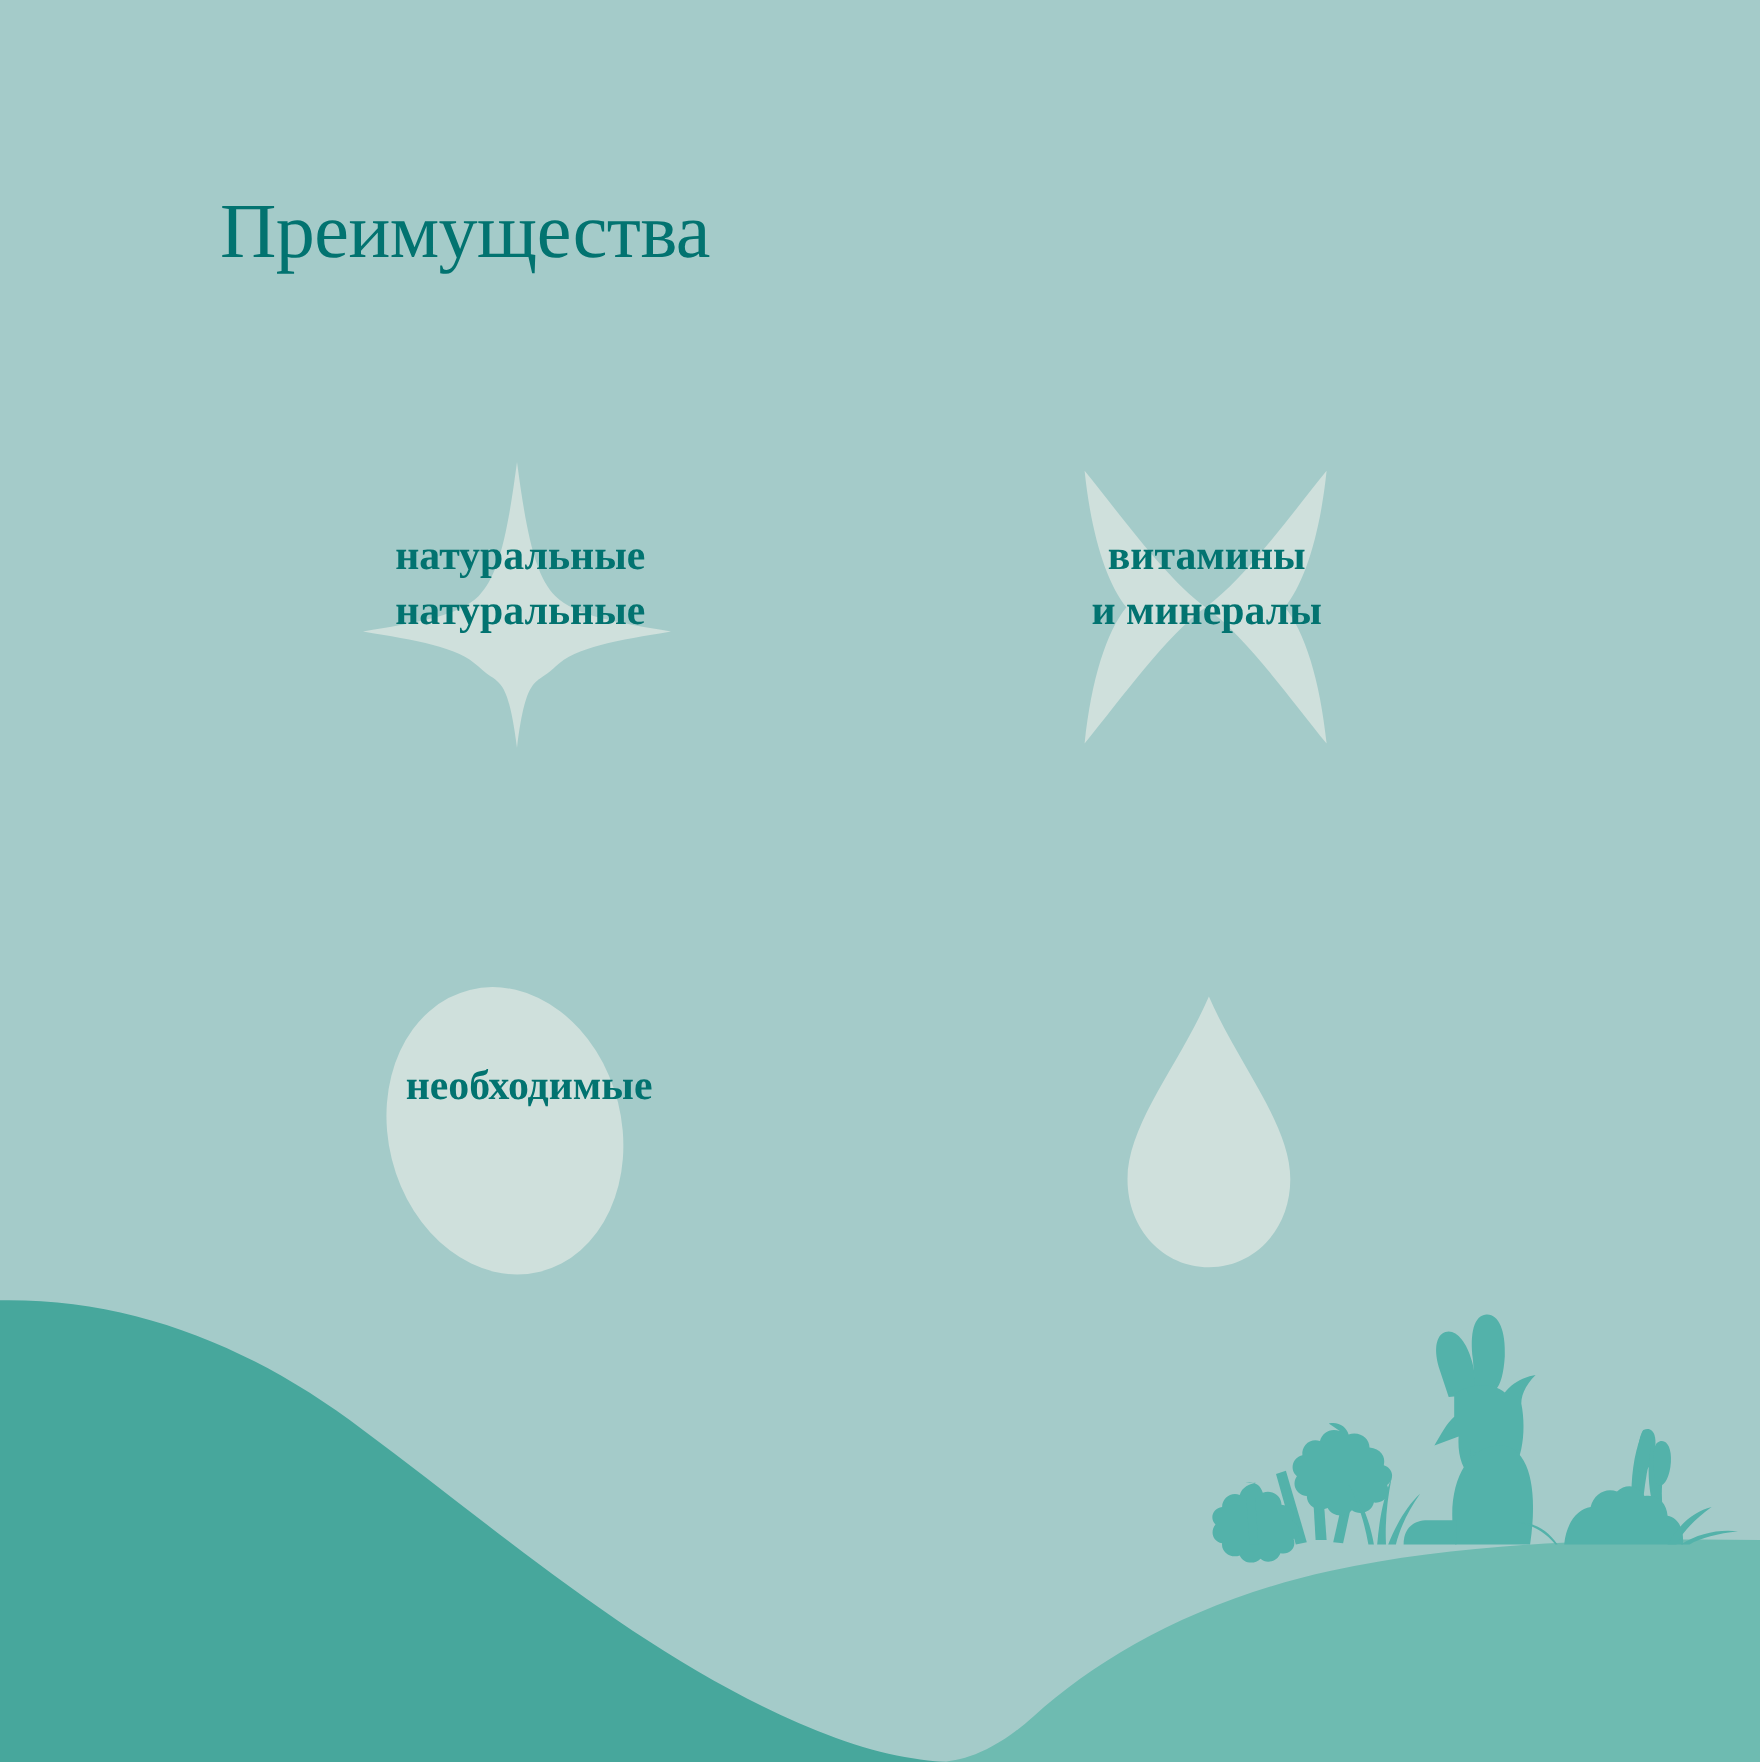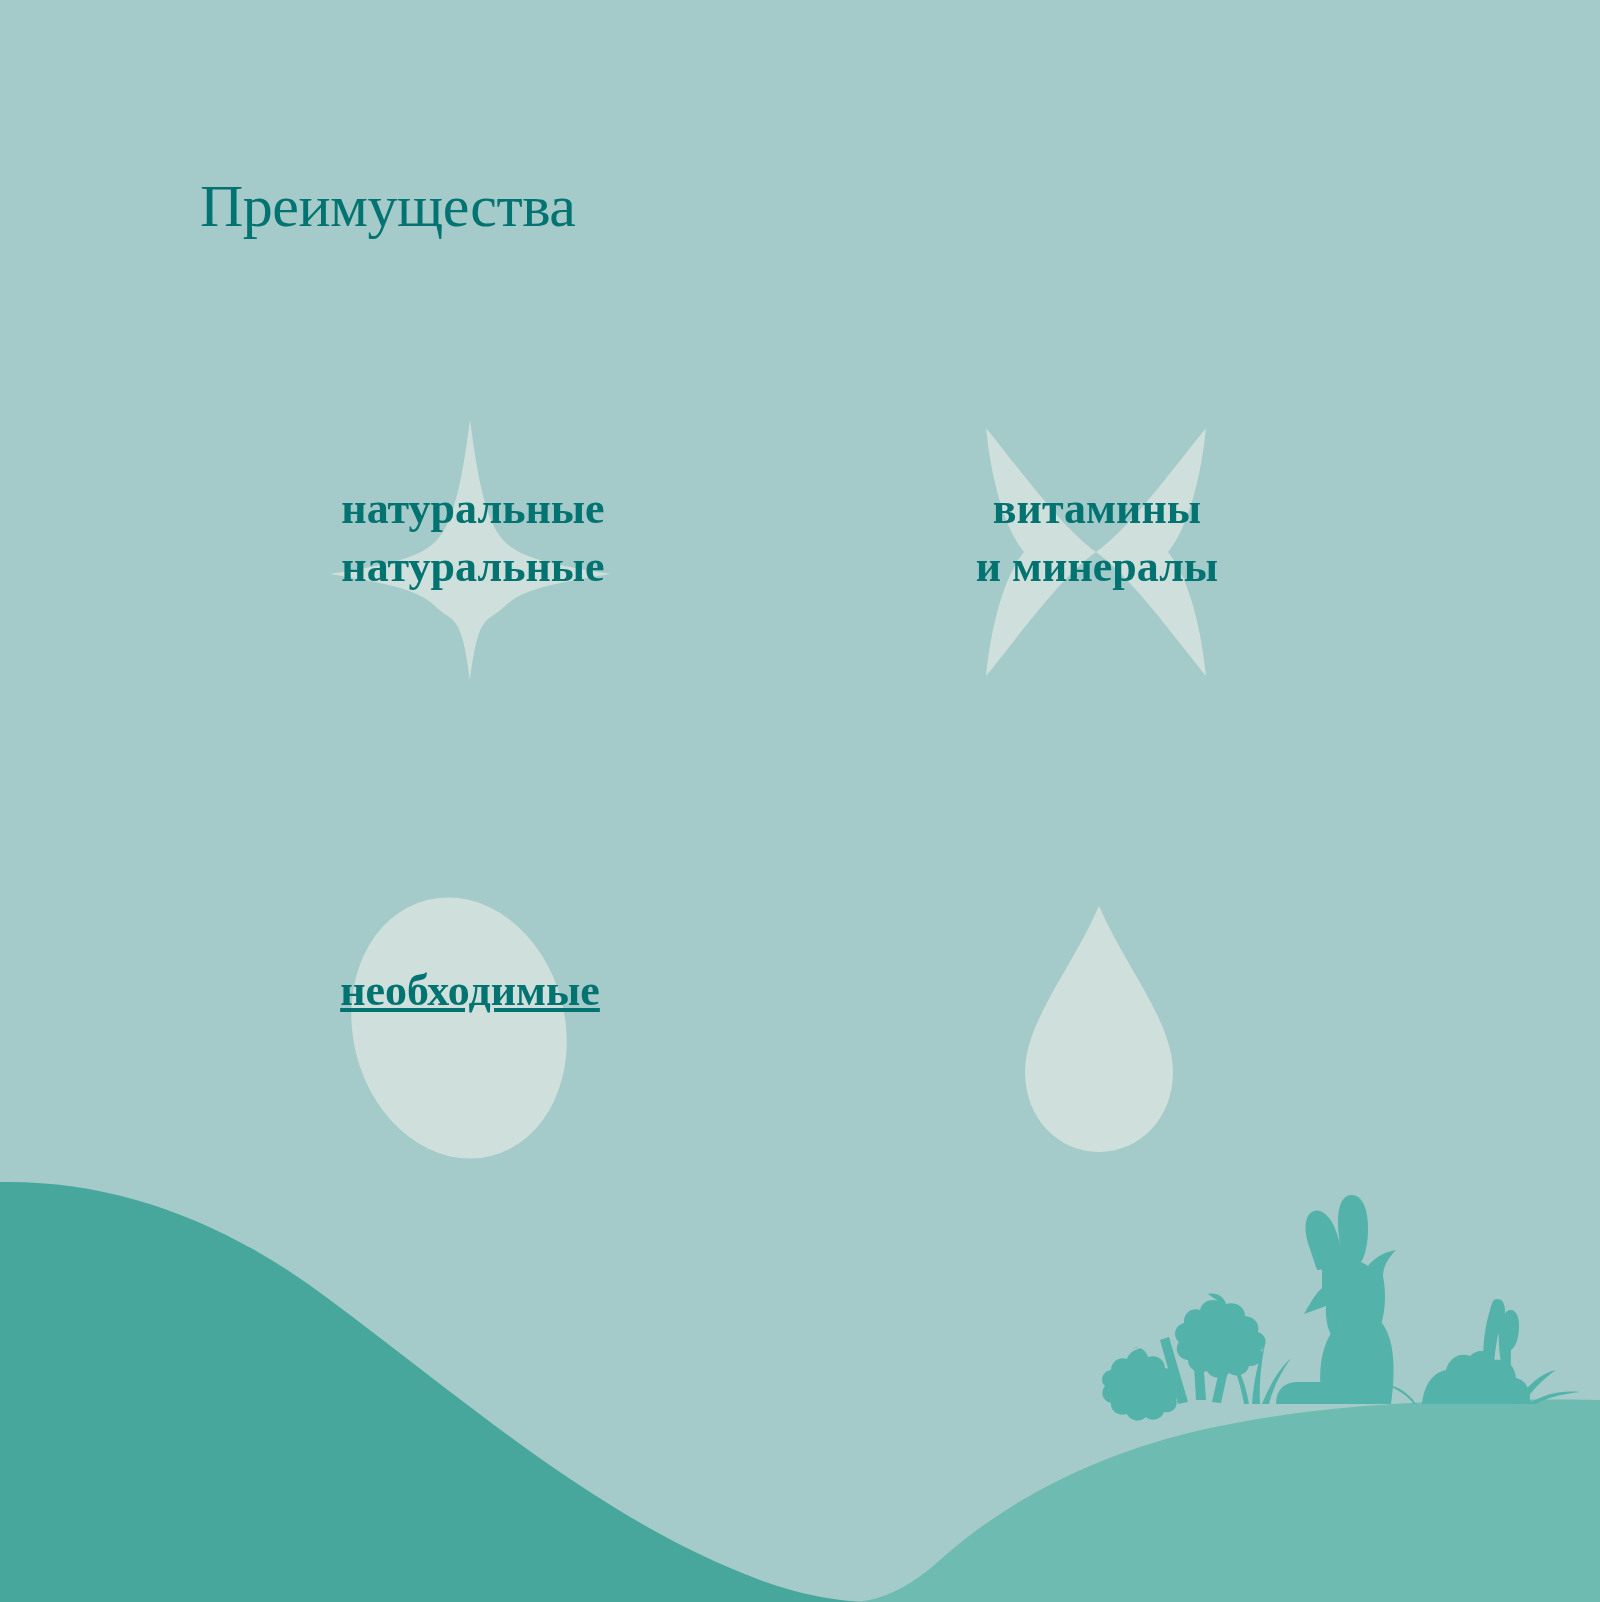--- a/index.html
+++ b/index.html
@@ -22,41 +22,41 @@
     height: 100%;
   }
   #landscape { z-index: 1; }
   #decor-shapes { z-index: 2; }
   #content { z-index: 3; position: absolute; inset: 0; }
 
   .page-title {
     position: absolute;
     left: 200px;
     top: 176px;
-    font-size: 60px;
+    font-size: 71px;
     line-height: 1.0;
     font-weight: 400;
     color: #027370;
     letter-spacing: -0.5px;
     white-space: nowrap;
   }
 
   .benefit {
     position: absolute;
     text-align: center;
     color: #027370;
-    font-size: 44px;
+    font-size: 38px;
     line-height: 1.32;
     font-weight: 700;
   }
   .benefit .line { display: block; white-space: nowrap; }
 
   #benefit-0 { left: 200px;  top: 480px;  width: 546px; }
   #benefit-1 { left: 862px;  top: 480px;  width: 470px; }
-  #benefit-2 { left: 197px;  top: 962px;  width: 546px; text-decoration: underline; }
+  #benefit-2 { left: 208px;  top: 962px;  width: 546px; }
   #benefit-3 { left: 760px;  top: 962px;  width: 680px; }
 </style>
 </head>
 <body>
 
 <div id="poster">
 
   <svg class="layer" id="landscape" viewBox="0 0 1600 1602" preserveAspectRatio="none">
 
     <path fill="#85c4ba" d="M 1600,1470 C 1420,1468 1260,1500 1120,1560 C 1040,1594 980,1602 940,1602 L 1600,1602 Z"></path>

